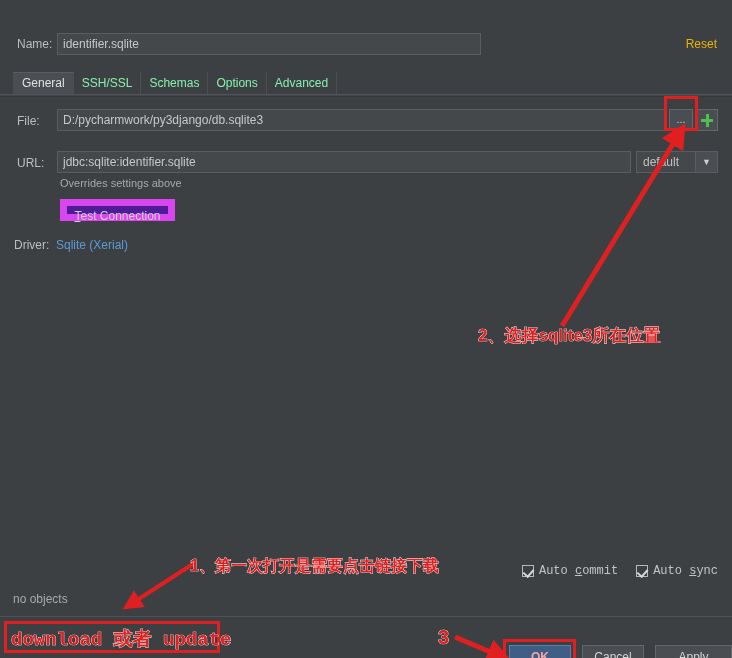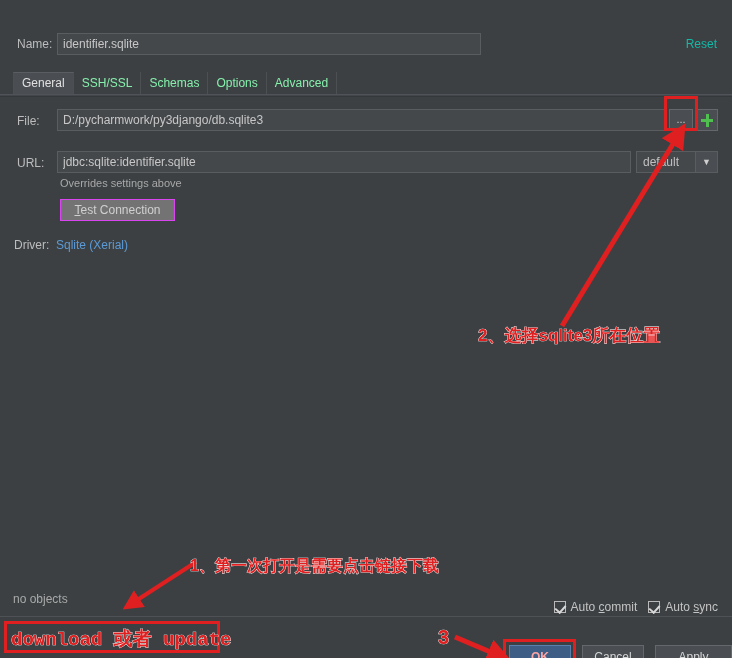--- a/index.html
+++ b/index.html
@@ -24,21 +24,21 @@
   }
   .name-label { position: absolute; left: 17px; top: 13px; }
   .name-input {
     position: absolute; left: 57px; top: 9px; width: 424px; height: 22px;
     background: #45484b; border: 1px solid #5a5d60; color: #c7c7c7;
     font-family: "Liberation Sans", sans-serif; font-size: 12px;
     padding: 0 5px; line-height: 20px;
   }
   .reset-link {
     position: absolute; right: 15px; top: 13px;
-    color: #14b8a6; font-size: 12px; cursor: pointer;
+    color: #eab308; font-size: 12px; cursor: pointer;
   }
 
   
   .tabbar {
     position: absolute; left: 13px; top: 48px; height: 22px;
     display: flex; align-items: stretch;
   }
   .tab {
     padding: 2px 8px 3px 8px;
     font-size: 12px; color: #86efac;
@@ -105,41 +105,41 @@
     color: #cfcfcf; font-size: 9px; cursor: pointer;
   }
   .overrides {
     position: absolute; left: 60px; top: 153px;
     font-size: 11px; color: #a8a8a8;
   }
 
   
   .btn-test {
     position: absolute; left: 60px; top: 175px; width: 115px; height: 22px;
-    background: #737373; border: 1px solid #d946ef; color: #d0d0d0;
+    background: #4c1d95; border: 7px solid #d946ef; color: #d0d0d0;
     font-size: 12px; text-align: center; line-height: 20px; cursor: pointer;
   }
   .btn-test u { text-decoration: underline; }
 
   
   .driver-label { position: absolute; left: 14px; top: 214px; }
   .driver-value {
     position: absolute; left: 56px; top: 214px;
     color: #5c9ad6; cursor: pointer;
   }
 
   
   .sep {
     position: absolute; left: 0; top: 592px; width: 732px; height: 1px;
     background: #4e5256;
   }
   .no-objects {
     position: absolute; left: 13px; top: 568px; color: #a9a9a9; font-size: 12px;
   }
-  .cb-row { position: absolute; top: 576px; right: 14px; display: flex; gap: 11px; }
+  .cb-row { position: absolute; top: 540px; right: 14px; display: flex; gap: 18px; font-family: Liberation Mono, monospace; }
   .cb { display: flex; align-items: center; gap: 5px; cursor: pointer; }
   .cb-box {
     width: 12px; height: 12px; border: 1px solid #b9b9b9; background: transparent;
     position: relative;
   }
   .cb-box::after {
     content: ""; position: absolute; left: 2px; top: 1px;
     width: 5px; height: 8px; border: solid #d8d8d8;
     border-width: 0 2px 2px 0; transform: rotate(42deg);
   }

